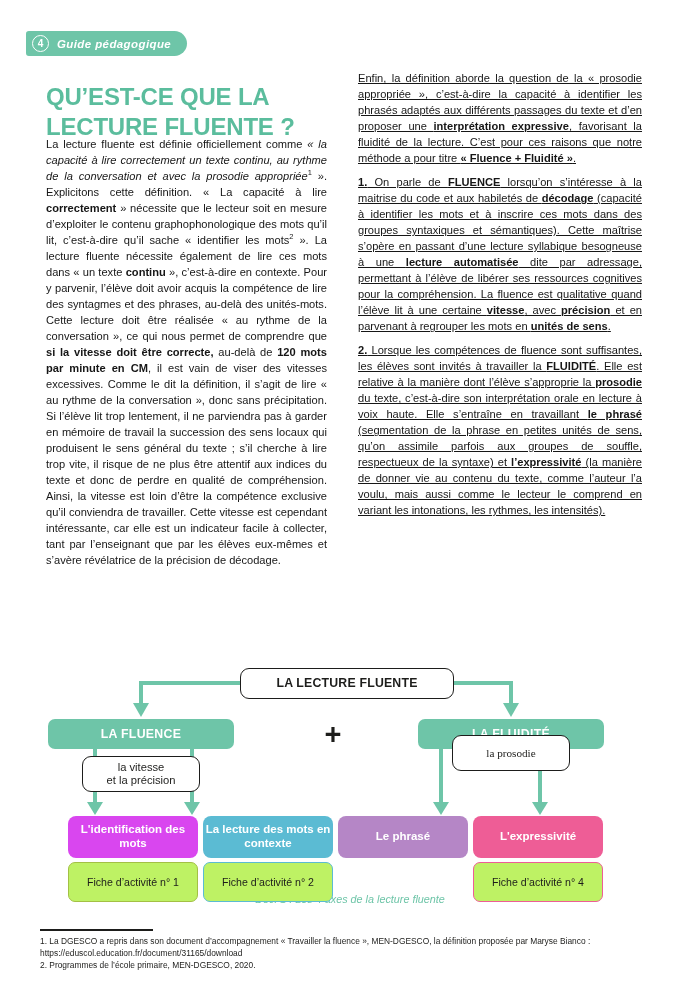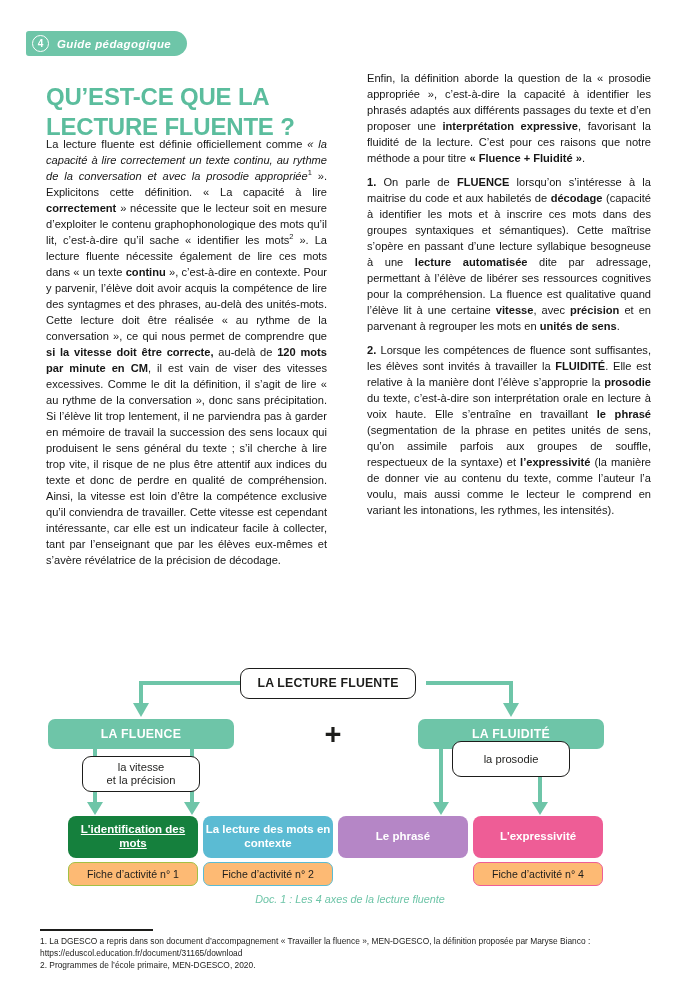--- a/index.html
+++ b/index.html
@@ -58,21 +58,21 @@
 
   
   .col {
     position: absolute;
     font-size: 11.1px;
     line-height: 1.445;
     text-align: justify;
     color: #161616;
   }
   .col-left  { left: 46px;  top: 136px; width: 281px; }
-  .col-right { left: 367px; top: 70px;  width: 284px; }
+  .col-right { left: 358px; top: 70px;  width: 284px; text-decoration: underline; }
   .col p { margin: 0 0 8px 0; }
   .col p:last-child { margin-bottom: 8px; }
   .col i { font-style: italic; }
   .col b { font-weight: bold; }
   .col sup { font-size: 7.5px; vertical-align: super; line-height: 0; }
 
   
   .diagram {
     position: absolute;
     left: 0; top: 655px;
@@ -82,21 +82,21 @@
 
   .node {
     position: absolute;
     display: flex; align-items: center; justify-content: center;
     text-align: center;
     line-height: 1.15;
   }
 
   .node-root {
     left: 240px; top: 13px;
-    width: 176px; height: 31px;
+    width: 214px; height: 31px;
     border: 1.8px solid #1d1d1b;
     border-radius: 9px;
     background: #ffffff;
     font-size: 12.3px;
     font-weight: bold;
     color: #1d1d1b;
     letter-spacing: 0.2px;
     z-index: 3;
   }
 
@@ -117,21 +117,21 @@
   .node-sub {
     border: 1.8px solid #1d1d1b;
     border-radius: 9px;
     background: #ffffff;
     font-size: 11.2px;
     color: #1d1d1b;
     z-index: 3;
     height: 36px;
   }
   .sub-left  { left: 82px;  top: 101px; width: 118px; }
-  .sub-right { left: 452px; top: 86px; width: 118px; }
+  .sub-right { left: 452px; top: 80px; width: 118px; font-family: Liberation Serif, serif; }
 
   .plus-sign {
     position: absolute;
     left: 305px; top: 64px;
     width: 56px; height: 30px;
     display: flex; align-items: center; justify-content: center;
     font-size: 29px; font-weight: bold; color: #1d1d1b;
     line-height: 1;
     z-index: 3;
   }
@@ -148,24 +148,24 @@
     line-height: 1.2;
     z-index: 3;
   }
   .leaf-0 { left: 68px;  top: 161px; }
   .leaf-1 { left: 203px; top: 161px; }
   .leaf-2 { left: 338px; top: 161px; }
   .leaf-3 { left: 473px; top: 161px; }
 
   .fiche {
     position: absolute;
-    width: 130px; height: 24px;
+    width: 130px; height: 40px;
     border-radius: 7px;
     border: 1.6px solid #999;
-    background: #fdba74;
+    background: #bef264;
     display: flex; align-items: center; justify-content: center;
     font-size: 10.6px;
     color: #1d1d1b;
     z-index: 3;
   }
   .fiche-0 { left: 68px;  top: 207px; }
   .fiche-1 { left: 203px; top: 207px; }
   .fiche-2 { left: 338px; top: 207px; }
   .fiche-3 { left: 473px; top: 207px; }
 
@@ -253,21 +253,21 @@
     <div>
       <span>la vitesse</span><br>
       <span>et la précision</span>
     </div>
   </div>
 
   <div class="node node-sub sub-right">
     <span>la prosodie</span>
   </div>
 
-  <div class="leaf leaf-0" style="background: #15803d; text-decoration: underline;">L'identification des mots</div>
+  <div class="leaf leaf-0" style="background: #d946ef;">L'identification des mots</div>
   <div class="leaf leaf-1" style="background: rgb(91, 187, 211);">La lecture des mots en contexte</div>
   <div class="leaf leaf-2" style="background: rgb(181, 134, 198);">Le phrasé</div>
   <div class="leaf leaf-3" style="background: rgb(238, 93, 150);">L'expressivité</div>
 
   <div class="fiche fiche-0" style="border-color: rgb(163, 192, 69);">Fiche d’activité n° 1</div>
   <div class="fiche fiche-1" style="border-color: rgb(91, 187, 211);">Fiche d’activité n° 2</div>
   <div class="fiche fiche-3" style="border-color: rgb(238, 93, 150);">Fiche d’activité n° 4</div>
 </div>
 
 <div class="caption">Doc. 1 : Les 4 axes de la lecture fluente</div>

